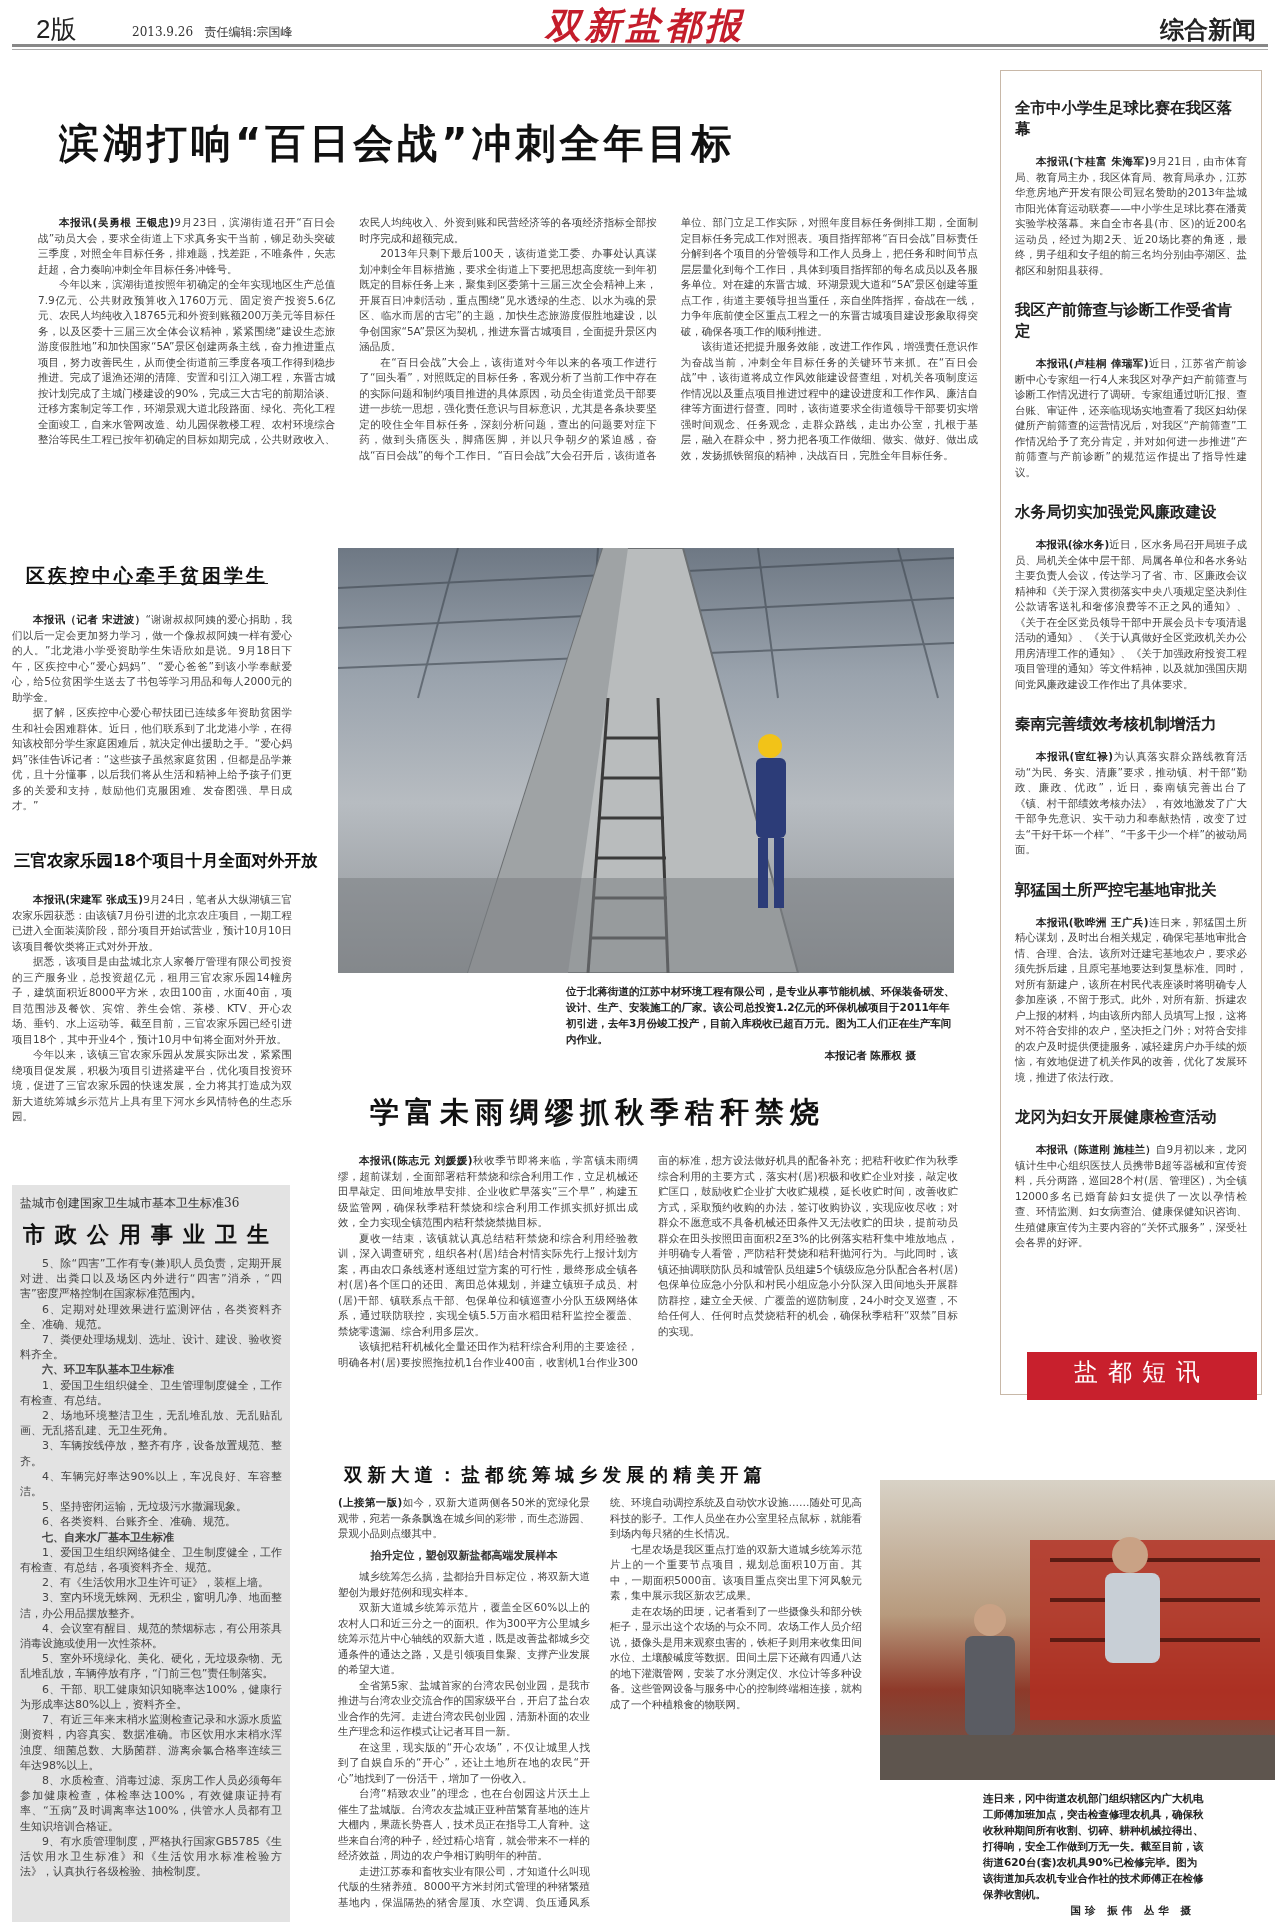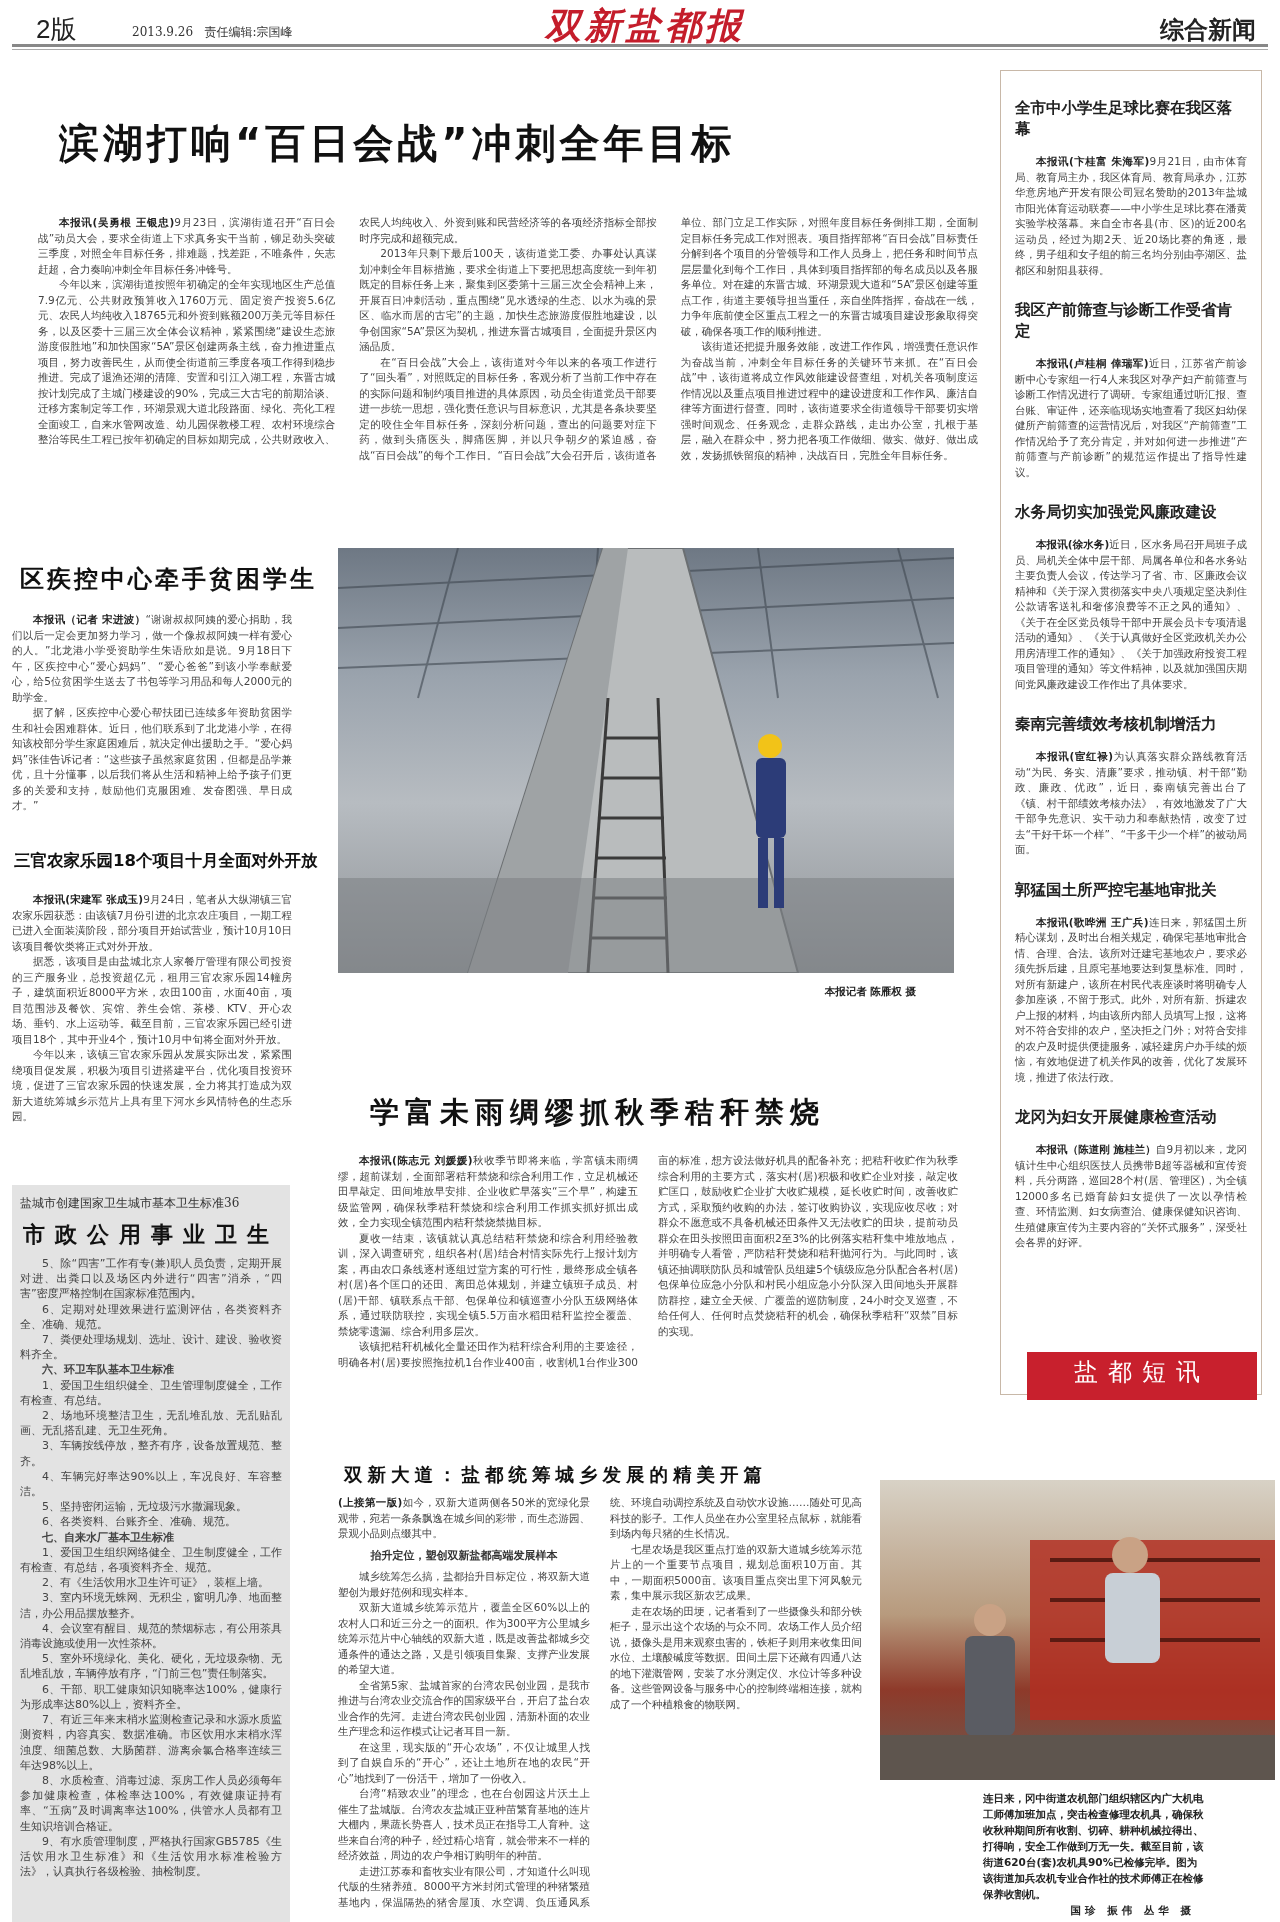--- a/index.html
+++ b/index.html
@@ -42,21 +42,21 @@
 
 <div class="abs big-head" style="left:52px; top:116px; font-size:40px;margin-left:7px;">滨湖打响“百日会战”冲刺全年目标</div>
 <div class="abs body-text" style="left:38px; top:215px; width:940px; column-count:3; column-gap:24px; height:270px;">
   <p><span class="lead">本报讯(吴勇根 王银忠)</span><span>9月23日，滨湖街道召开“百日会战”动员大会，要求全街道上下求真务实干当前，铆足劲头突破三季度，对照全年目标任务，排难题，找差距，不唯条件，矢志赶超，合力奏响冲刺全年目标任务冲锋号。</span></p>
   <p>今年以来，滨湖街道按照年初确定的全年实现地区生产总值7.9亿元、公共财政预算收入1760万元、固定资产投资5.6亿元、农民人均纯收入18765元和外资到账额200万美元等目标任务，以及区委十三届三次全体会议精神，紧紧围绕“建设生态旅游度假胜地”和加快国家“5A”景区创建两条主线，奋力推进重点项目，努力改善民生，从而使全街道前三季度各项工作得到稳步推进。完成了退渔还湖的清障、安置和引江入湖工程，东晋古城按计划完成了主城门楼建设的90%，完成三大古宅的前期洽谈、迁移方案制定等工作，环湖景观大道北段路面、绿化、亮化工程全面竣工，自来水管网改造、幼儿园保教楼工程、农村环境综合整治等民生工程已按年初确定的目标如期完成，公共财政收入、农民人均纯收入、外资到账和民营经济等的各项经济指标全部按时序完成和超额完成。</p>
   <p>2013年只剩下最后100天，该街道党工委、办事处认真谋划冲刺全年目标措施，要求全街道上下要把思想高度统一到年初既定的目标任务上来，聚集到区委第十三届三次全会精神上来，开展百日冲刺活动，重点围绕“见水透绿的生态、以水为魂的景区、临水而居的古宅”的主题，加快生态旅游度假胜地建设，以争创国家“5A”景区为契机，推进东晋古城项目，全面提升景区内涵品质。</p>
   <p>在“百日会战”大会上，该街道对今年以来的各项工作进行了“回头看”，对照既定的目标任务，客观分析了当前工作中存在的实际问题和制约项目推进的具体原因，动员全街道党员干部要进一步统一思想，强化责任意识与目标意识，尤其是各条块要坚定的咬住全年目标任务，深刻分析问题，查出的问题要对症下药，做到头痛医头，脚痛医脚，并以只争朝夕的紧迫感，奋战“百日会战”的每个工作日。“百日会战”大会召开后，该街道各单位、部门立足工作实际，对照年度目标任务倒排工期，全面制定目标任务完成工作对照表。项目指挥部将“百日会战”目标责任分解到各个项目的分管领导和工作人员身上，把任务和时间节点层层量化到每个工作日，具体到项目指挥部的每名成员以及各服务单位。对在建的东晋古城、环湖景观大道和“5A”景区创建等重点工作，街道主要领导担当重任，亲自坐阵指挥，奋战在一线，力争年底前使全区重点工程之一的东晋古城项目建设形象取得突破，确保各项工作的顺利推进。</p>
   <p>该街道还把提升服务效能，改进工作作风，增强责任意识作为奋战当前，冲刺全年目标任务的关键环节来抓。在“百日会战”中，该街道将成立作风效能建设督查组，对机关各项制度运作情况以及重点项目推进过程中的建设进度和工作作风、廉洁自律等方面进行督查。同时，该街道要求全街道领导干部要切实增强时间观念、任务观念，走群众路线，走出办公室，扎根于基层，融入在群众中，努力把各项工作做细、做实、做好、做出成效，发扬抓铁留痕的精神，决战百日，完胜全年目标任务。</p>
 </div>
 
-<div class="abs big-head" style="left:20px; top:563px; font-size:24px; letter-spacing:3px;">区疾控中心牵手贫困学生</div>
+<div class="abs big-head" style="left:26px; top:563px; font-size:19px; letter-spacing:3px;text-decoration:underline;">区疾控中心牵手贫困学生</div>
 <div class="abs body-text" style="left:12px; top:612px; width:280px;">
   <p><span class="lead">本报讯（记者 宋进波）</span><span>“谢谢叔叔阿姨的爱心捐助，我们以后一定会更加努力学习，做一个像叔叔阿姨一样有爱心的人。”北龙港小学受资助学生朱语欣如是说。9月18日下午，区疾控中心“爱心妈妈”、“爱心爸爸”到该小学奉献爱心，给5位贫困学生送去了书包等学习用品和每人2000元的助学金。</span></p>
   <p>据了解，区疾控中心爱心帮扶团已连续多年资助贫困学生和社会困难群体。近日，他们联系到了北龙港小学，在得知该校部分学生家庭困难后，就决定伸出援助之手。“爱心妈妈”张佳告诉记者：“这些孩子虽然家庭贫困，但都是品学兼优，且十分懂事，以后我们将从生活和精神上给予孩子们更多的关爱和支持，鼓励他们克服困难、发奋图强、早日成才。”</p>
 </div>
 
 <div class="abs big-head" style="left:14px; top:850px; font-size:16.5px; letter-spacing:0;">三官农家乐园18个项目十月全面对外开放</div>
 <div class="abs body-text" style="left:12px; top:892px; width:280px;">
   <p><span class="lead">本报讯(宋建军 张成玉)</span><span>9月24日，笔者从大纵湖镇三官农家乐园获悉：由该镇7月份引进的北京农庄项目，一期工程已进入全面装潢阶段，部分项目开始试营业，预计10月10日该项目餐饮类将正式对外开放。</span></p>
   <p>据悉，该项目是由盐城北京人家餐厅管理有限公司投资的三产服务业，总投资超亿元，租用三官农家乐园14幢房子，建筑面积近8000平方米，农田100亩，水面40亩，项目范围涉及餐饮、宾馆、养生会馆、茶楼、KTV、开心农场、垂钓、水上运动等。截至目前，三官农家乐园已经引进项目18个，其中开业4个，预计10月中旬将全面对外开放。</p>
   <p>今年以来，该镇三官农家乐园从发展实际出发，紧紧围绕项目促发展，积极为项目引进搭建平台，优化项目投资环境，促进了三官农家乐园的快速发展，全力将其打造成为双新大道统筹城乡示范片上具有里下河水乡风情特色的生态乐园。</p>
@@ -113,20 +113,21 @@
         <line x1="253" y1="390" x2="330" y2="390"></line>
     </g>
     <rect x="0" y="330" width="616" height="95" fill="#7b7f84" opacity="0.55"></rect>
     <circle cx="432" cy="198" r="12" fill="#f2c318"></circle>
     <rect x="418" y="210" width="30" height="80" rx="6" fill="#2c3c78"></rect>
     <rect x="420" y="290" width="10" height="70" fill="#2c3c78"></rect>
       <rect x="436" y="290" width="10" height="70" fill="#2c3c78"></rect>
   </svg>
 </div>
 <div class="abs caption" style="left:566px; top:983px; width:390px;">
+  <span>位于北蒋街道的江苏中材环境工程有限公司，是专业从事节能机械、环保装备研发、设计、生产、安装施工的厂家。该公司总投资1.2亿元的环保机械项目于2011年年初引进，去年3月份竣工投产，目前入库税收已超百万元。图为工人们正在生产车间内作业。</span>
   <div style="text-align:right; padding-right:40px;">本报记者 陈雁权 摄</div>
 </div>
 
 <div class="abs big-head" style="left:370px; top:1093px; font-size:29px; letter-spacing:6px;">学富未雨绸缪抓秋季秸秆禁烧</div>
 <div class="abs body-text" style="left:338px; top:1153px; width:620px; column-count:2; column-gap:20px;">
   <p><span class="lead">本报讯(陈志元 刘媛媛)</span><span>秋收季节即将来临，学富镇未雨绸缪，超前谋划，全面部署秸秆禁烧和综合利用工作，立足机械还田早敲定、田间堆放早安排、企业收贮早落实“三个早”，构建五级监管网，确保秋季秸秆禁烧和综合利用工作抓实抓好抓出成效，全力实现全镇范围内秸秆禁烧禁抛目标。</span></p>
   <p>夏收一结束，该镇就认真总结秸秆禁烧和综合利用经验教训，深入调查研究，组织各村(居)结合村情实际先行上报计划方案，再由农口条线逐村逐组过堂方案的可行性，最终形成全镇各村(居)各个匡口的还田、离田总体规划，并建立镇班子成员、村(居)干部、镇联系点干部、包保单位和镇巡查小分队五级网络体系，通过联防联控，实现全镇5.5万亩水稻田秸秆监控全覆盖、禁烧零遗漏、综合利用多层次。</p>
   <p>该镇把秸秆机械化全量还田作为秸秆综合利用的主要途径，明确各村(居)要按照拖拉机1台作业400亩，收割机1台作业300亩的标准，想方设法做好机具的配备补充；把秸秆收贮作为秋季综合利用的主要方式，落实村(居)积极和收贮企业对接，敲定收贮匡口，鼓励收贮企业扩大收贮规模，延长收贮时间，改善收贮方式，采取预约收购的办法，签订收购协议，实现应收尽收；对群众不愿意或不具备机械还田条件又无法收贮的田块，提前动员群众在田头按照田亩面积2至3%的比例落实秸秆集中堆放地点，并明确专人看管，严防秸秆焚烧和秸秆抛河行为。与此同时，该镇还抽调联防队员和城管队员组建5个镇级应急分队配合各村(居)包保单位应急小分队和村民小组应急小分队深入田间地头开展群防群控，建立全天候、广覆盖的巡防制度，24小时交叉巡查，不给任何人、任何时点焚烧秸秆的机会，确保秋季秸秆“双禁”目标的实现。</p>
 </div>
 

